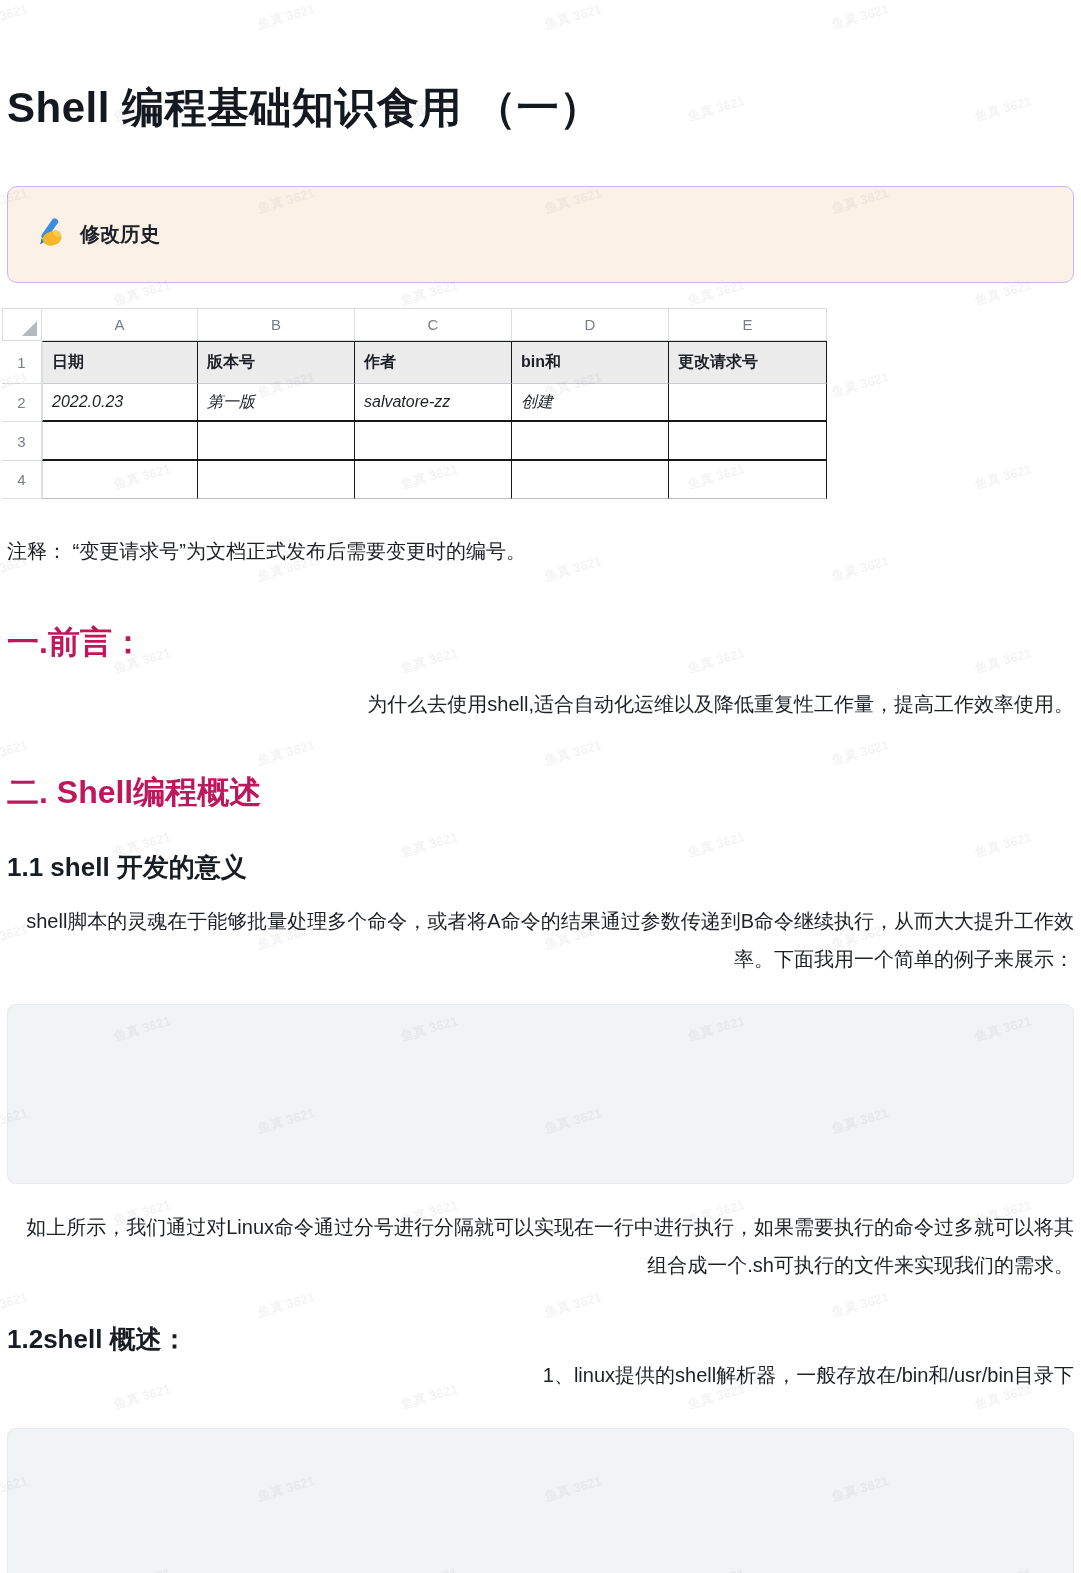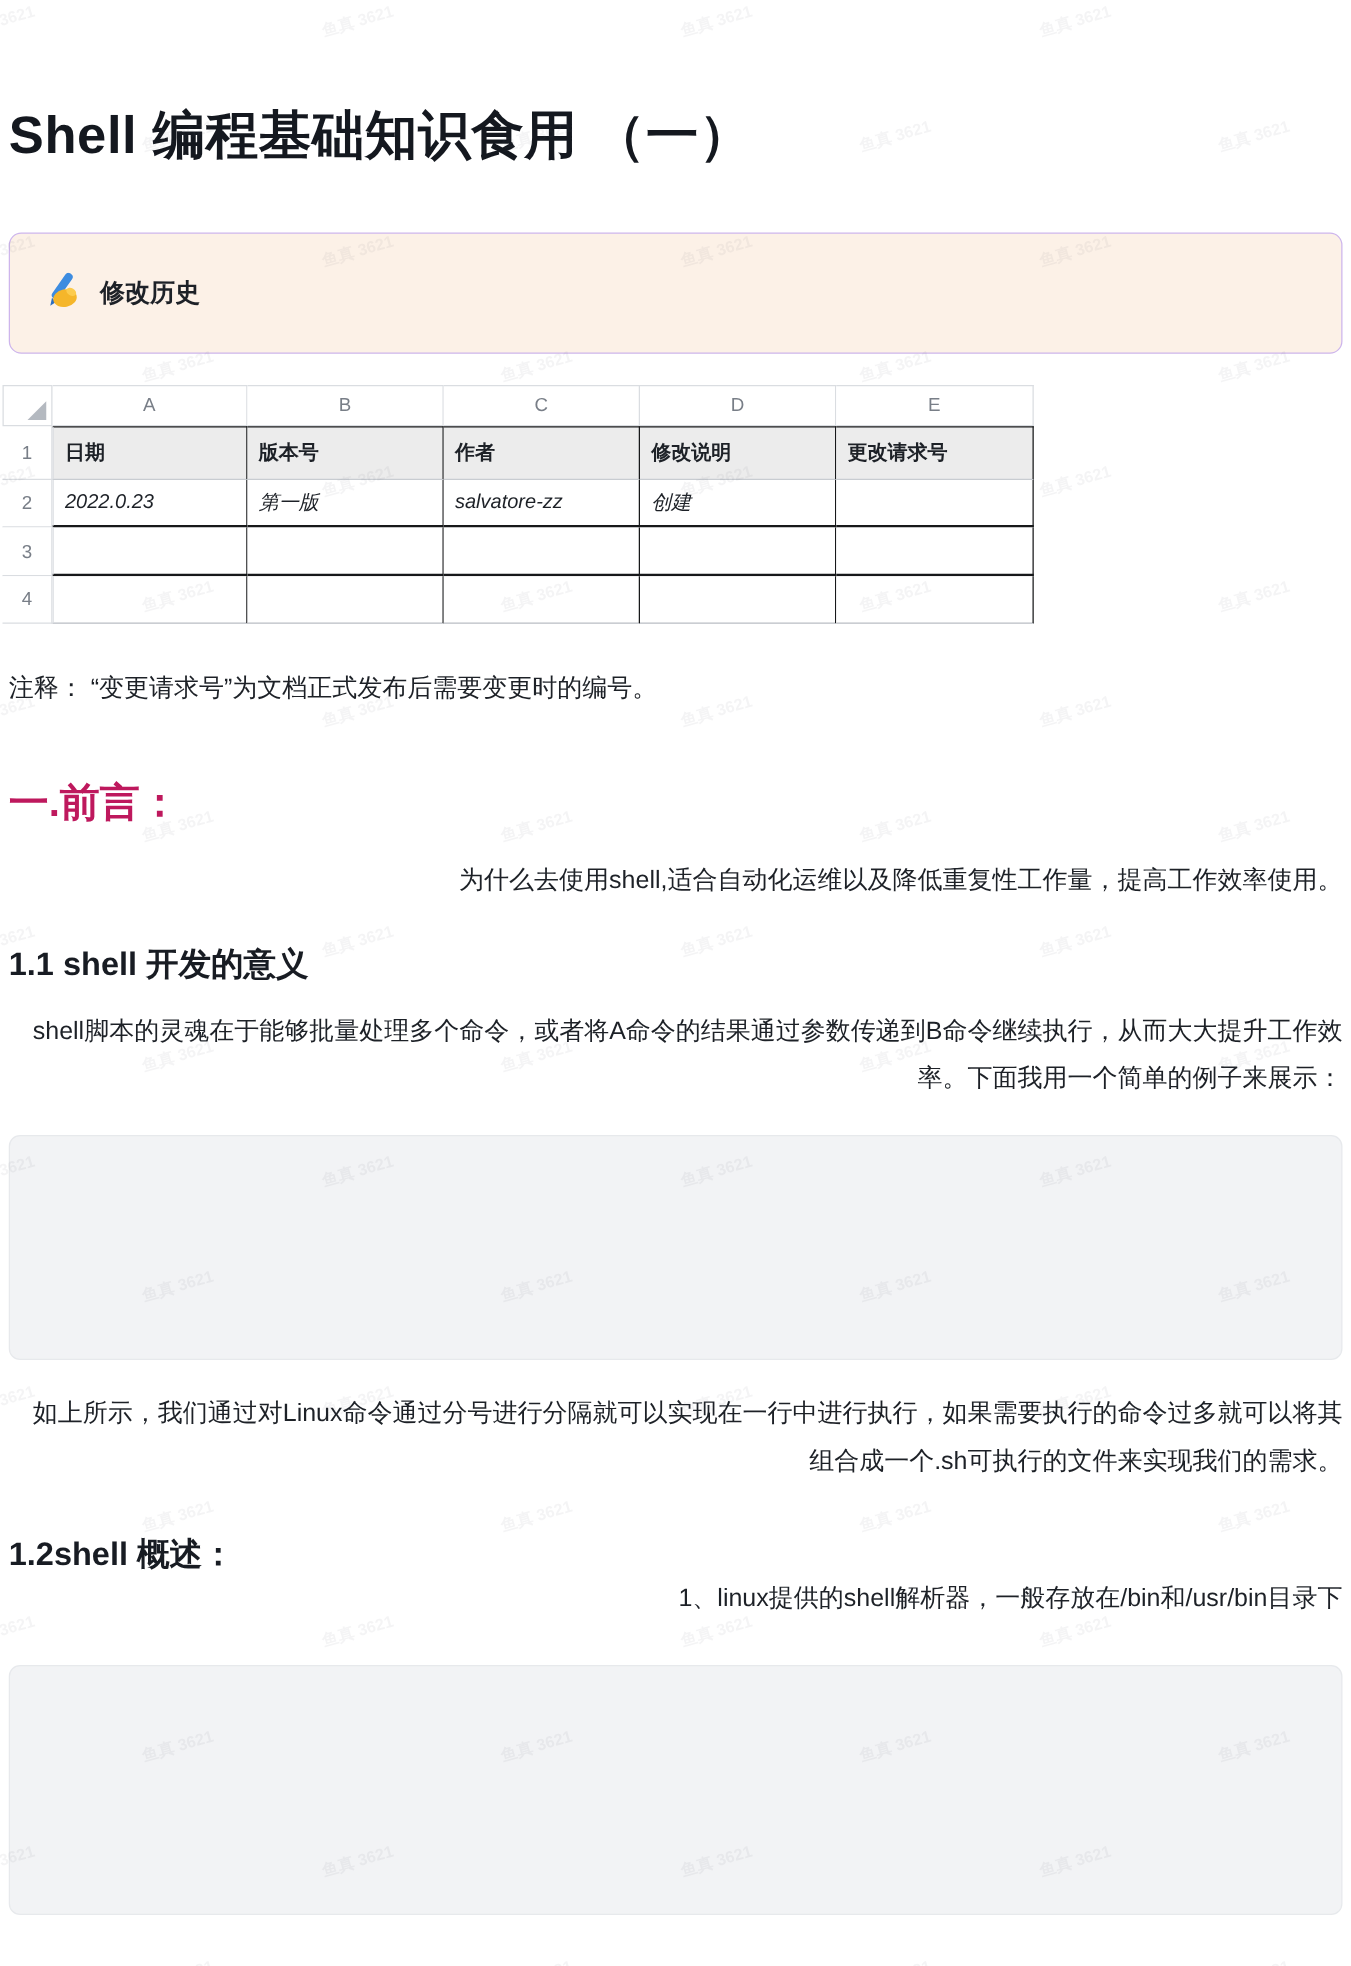--- a/index.html
+++ b/index.html
@@ -155,21 +155,21 @@
     <div class="cell gut top">A</div>
     <div class="cell gut top">B</div>
     <div class="cell gut top">C</div>
     <div class="cell gut top">D</div>
     <div class="cell gut top">E</div>
 
     <div class="cell gut">1</div>
     <div class="cell d first r1">日期</div>
     <div class="cell d r1">版本号</div>
     <div class="cell d r1">作者</div>
-    <div class="cell d r1">修改说明</div>
+    <div class="cell d r1">bin和</div>
     <div class="cell d r1">更改请求号</div>
 
     <div class="cell gut">2</div>
     <div class="cell d first r2">2022.0.23</div>
     <div class="cell d r2">第一版</div>
     <div class="cell d r2">salvatore-zz</div>
     <div class="cell d r2">创建</div>
     <div class="cell d r2"></div>
 
     <div class="cell gut">3</div>
@@ -185,20 +185,21 @@
     <div class="cell d r4"></div>
     <div class="cell d r4"></div>
     <div class="cell d r4"></div>
   </div>
 
   <p class="note">注释： “变更请求号”为文档正式发布后需要变更时的编号。</p>
 
   <h2 class="h2 s1">一.前言：</h2>
   <p class="para p1">为什么去使用shell,适合自动化运维以及降低重复性工作量，提高工作效率使用。</p>
 
+  <h2 class="h2 s2">二. Shell编程概述</h2>
 
   <h3 class="h3 s11">1.1 shell 开发的意义</h3>
   <p class="para wide p2">shell脚本的灵魂在于能够批量处理多个命令，或者将A命令的结果通过参数传递到B命令继续执行，从而大大提升工作效率。下面我用一个简单的例子来展示：</p>
 
   <div class="img-block b1"></div>
 
   <p class="para wide p3">如上所示，我们通过对Linux命令通过分号进行分隔就可以实现在一行中进行执行，如果需要执行的命令过多就可以将其组合成一个.sh可执行的文件来实现我们的需求。</p>
 
   <h3 class="h3 s12">1.2shell 概述：</h3>
   <p class="para p4">1、linux提供的shell解析器，一般存放在/bin和/usr/bin目录下</p>

